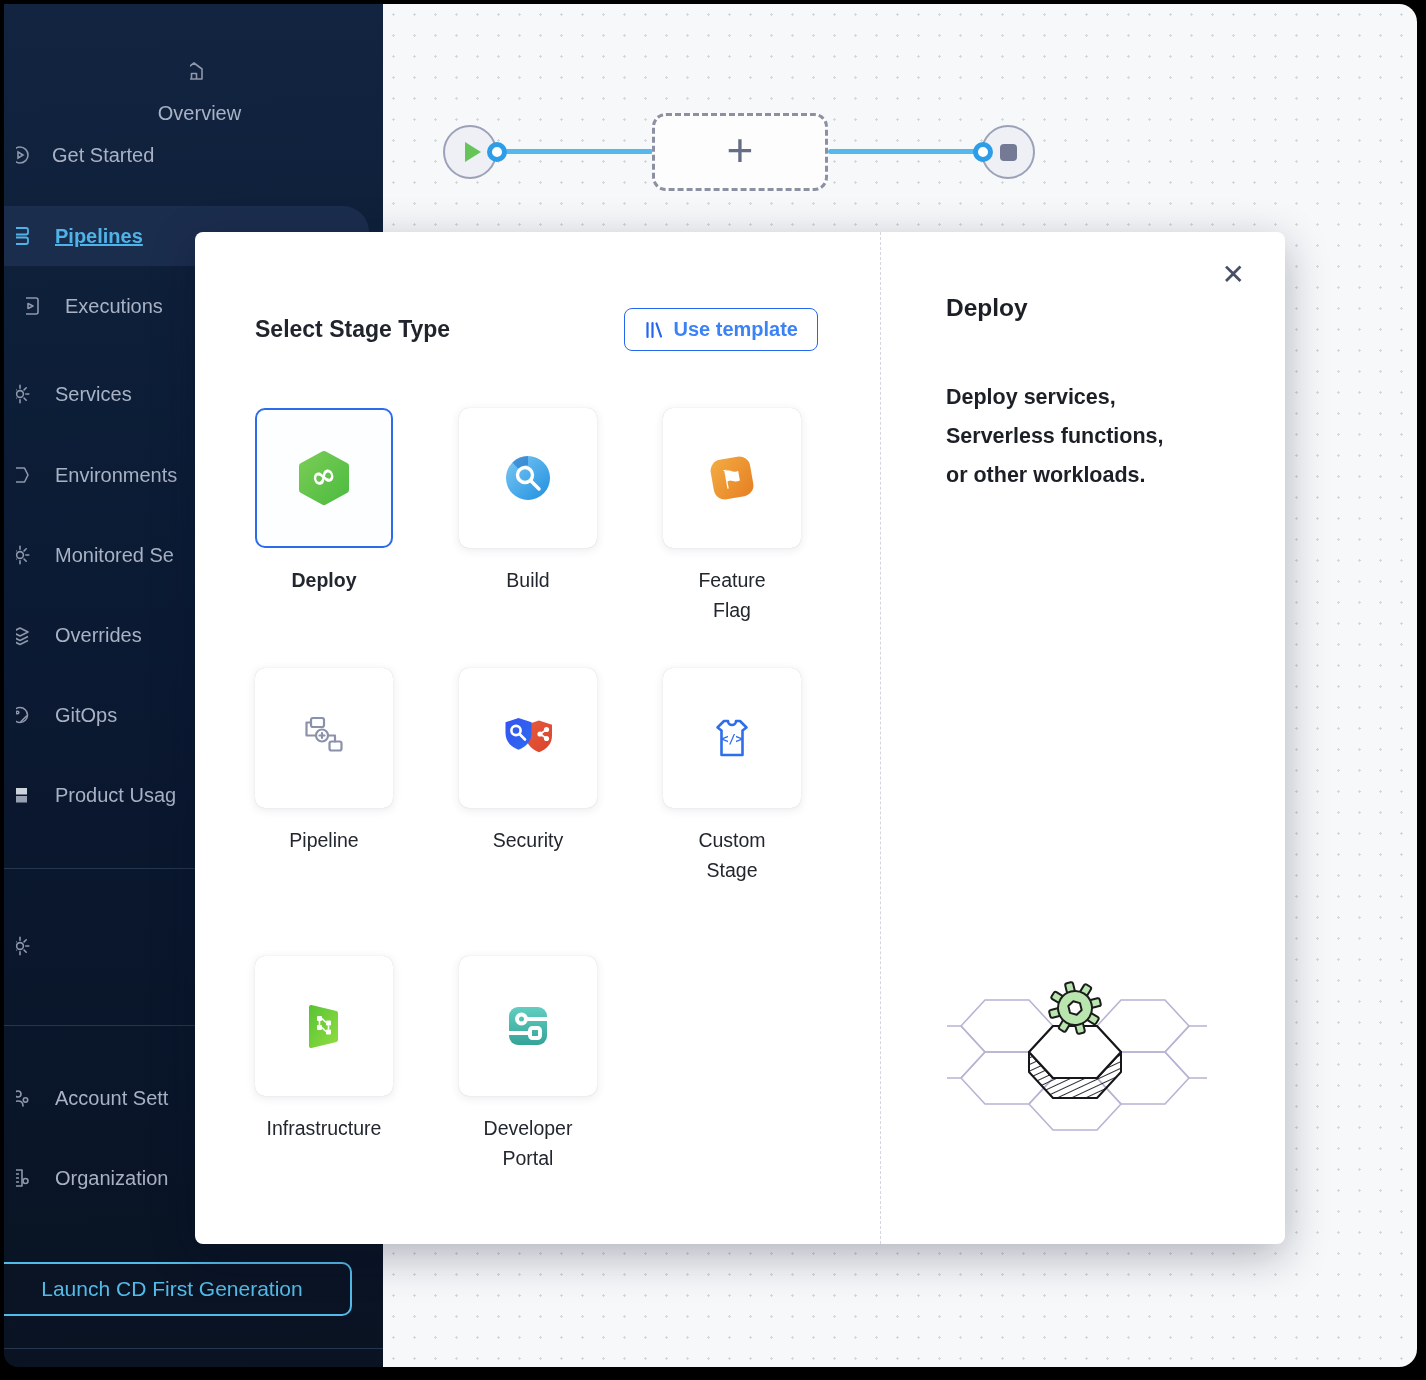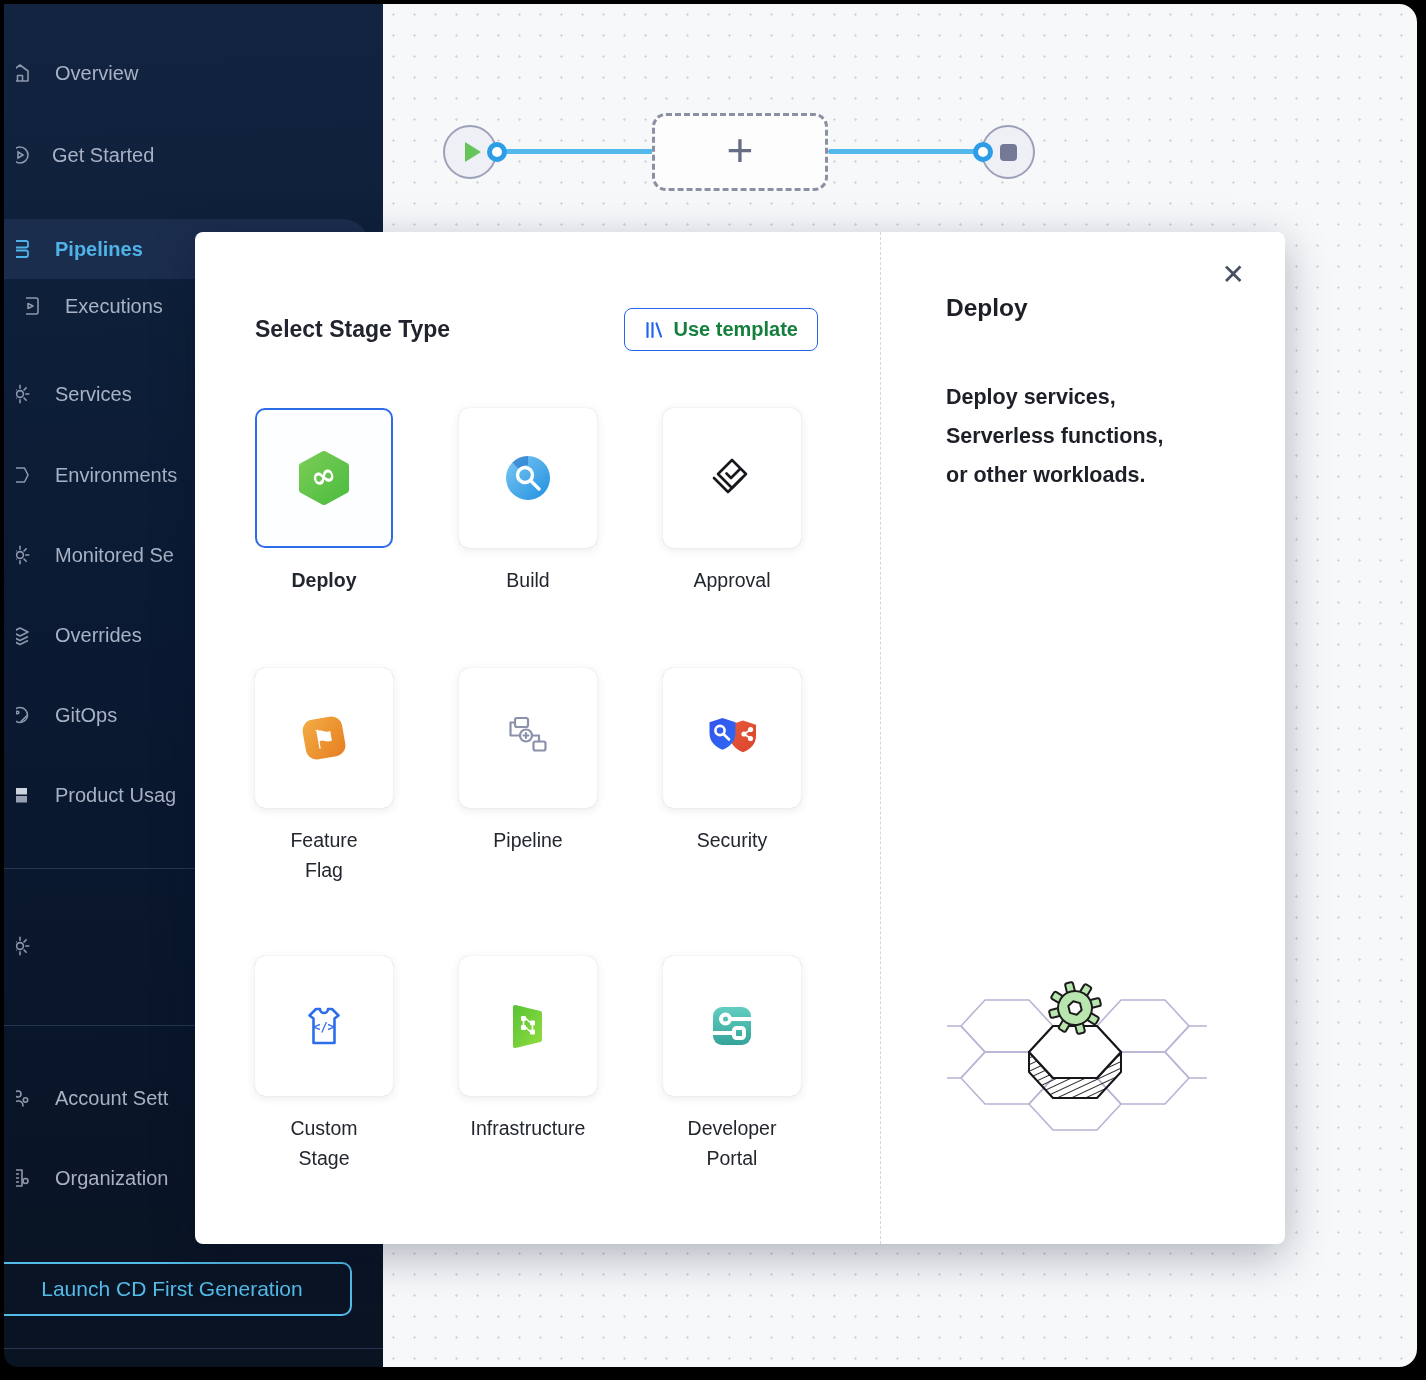--- a/index.html
+++ b/index.html
@@ -32,21 +32,21 @@
   .nav-divider{position:absolute;left:0;right:0;height:1px;background:#26364f;}
   .launch-btn{position:absolute;left:-12px;top:1258px;width:360px;height:54px;border:2px solid #53bbe8;border-radius:10px;
     background:transparent;color:#53bbe8;font-size:21px;font-family:"Liberation Sans",sans-serif;box-sizing:border-box;cursor:pointer;}
 
   
   .modal{position:absolute;left:195px;top:232px;width:1090px;height:1012px;background:#fff;border-radius:8px;
     box-shadow:0 12px 44px rgba(8,18,40,.30);z-index:5;}
   .modal-left{position:absolute;left:0;top:0;width:685px;height:100%;}
   .modal-header{display:flex;align-items:center;justify-content:space-between;margin:76px 62px 0 60px;}
   .modal-title{font-size:23px;font-weight:700;color:#21242c;}
-  .use-template-btn{height:43px;padding:0 19px;border:1.5px solid #2467ee;border-radius:8px;color:#15803d;
+  .use-template-btn{height:43px;padding:0 19px;border:1.5px solid #2467ee;border-radius:8px;color:#3b82f6;
     font-size:20px;font-weight:600;display:flex;align-items:center;gap:10px;background:#fff;cursor:pointer;
     font-family:"Liberation Sans",sans-serif;box-sizing:border-box;}
   .stage-grid{position:absolute;left:60px;top:176px;display:grid;grid-template-columns:repeat(3,138px);
     column-gap:66px;grid-template-rows:260px 288px auto;}
   .stage-cell{display:flex;flex-direction:column;align-items:center;cursor:pointer;}
   .stage-card{width:138px;height:140px;background:#fff;border-radius:10px;box-sizing:border-box;
     box-shadow:0 2px 10px rgba(40,50,80,.10),0 0 1px rgba(40,50,80,.22);display:flex;align-items:center;justify-content:center;}
   .stage-card.selected{border:2px solid #2d6ce9;box-shadow:none;background:#fdfeff;}
   .stage-label{margin-top:17px;font-size:19.5px;color:#22262e;text-align:center;line-height:30px;white-space:pre-line;width:170px;}
   .stage-cell.selected .stage-label{font-weight:700;}
@@ -117,38 +117,38 @@
     </div>
     <div class="g-line" style="left:445px;top:145px;width:148px;"></div>
     <div class="g-port" style="left:590px;top:138px;"></div>
     <div class="g-node" style="left:598px;top:121px;">
       <div class="g-stop"></div>
     </div>
   </div>
 
   <div class="sidebar">
 
-    <div class="nav-item" style="top:47px;">
+    <div class="nav-item" style="top:55px;flex-direction:column;">
       <span class="nav-ic">
           <svg viewBox="0 0 24 24" fill="none" stroke="#8e97ab" stroke-width="1.6" stroke-linejoin="round">
             <path d="M4 20V10l8-6 8 6v10H4zM9.5 20v-5.5h5V20"></path>
           </svg>
         </span>
       <span>Overview</span>
     </div>
     <div class="nav-item" style="top:129px;gap:16px;">
       <span class="nav-ic">
           <svg viewBox="0 0 24 24" fill="none" stroke="#8e97ab" stroke-width="1.6" stroke-linecap="round">
             <circle cx="12" cy="12" r="8"></circle>
             <path d="M10 9l5 3-5 3z"></path>
           </svg>
         </span>
       <span>Get Started</span>
     </div>
-    <div class="nav-item active" style="top:215px;">
+    <div class="nav-item active" style="top:202px;text-decoration:underline;">
       <span class="nav-ic">
           <svg viewBox="0 0 24 24" fill="none" stroke="#4fb3e8" stroke-width="1.8">
             <rect x="4" y="4" width="16" height="6.5" rx="2"></rect>
             <rect x="4" y="13.5" width="16" height="6.5" rx="2"></rect>
           </svg>
         </span>
       <span>Pipelines</span>
     </div>
     <div class="nav-item" style="top:280px;margin-left:10px;">
       <span class="nav-ic">
@@ -279,32 +279,20 @@
             <svg width="56" height="56" viewBox="0 0 56 56">
               <circle cx="28" cy="28" r="22" fill="url(#gBlue)"></circle>
               <path d="M28 6a22 22 0 0 0-15.5 6.4l6.3 6.8A13 13 0 0 1 28 15z" fill="#1565c0" opacity=".5"></path>
               <circle cx="25" cy="25" r="7.5" stroke="#fff" stroke-width="3.4" fill="none"></circle>
               <line x1="30.5" y1="30.5" x2="39" y2="39" stroke="#fff" stroke-width="3.4" stroke-linecap="round"></line>
             </svg>
           </div>
           <div class="stage-label">Build</div>
         </div>
 
-        <div class="stage-cell">
-          <div class="stage-card">
-            <svg width="56" height="56" viewBox="0 0 56 56">
-              <g fill="none" stroke="#16181d" stroke-width="2.6" stroke-linejoin="round" stroke-linecap="round">
-                <path d="M10 28l14 14 14-14"></path>
-                <path d="M14 24L28 10l14 14-14 14z"></path>
-                <path d="M22.5 23.5l4.5 4.5 8.5-8.5"></path>
-              </g>
-            </svg>
-          </div>
-          <div class="stage-label">Approval</div>
-        </div>
 
         <div class="stage-cell">
           <div class="stage-card">
             <svg width="56" height="56" viewBox="0 0 56 56">
               <g transform="rotate(-10 28 28)">
                 <rect x="8" y="8" width="40" height="40" rx="11" fill="url(#gOrange)"></rect>
                 <text x="28" y="38" text-anchor="middle" font-size="26" fill="#fff" font-family="DejaVu Sans, sans-serif">⚑</text>
               </g>
             </svg>
           </div>

